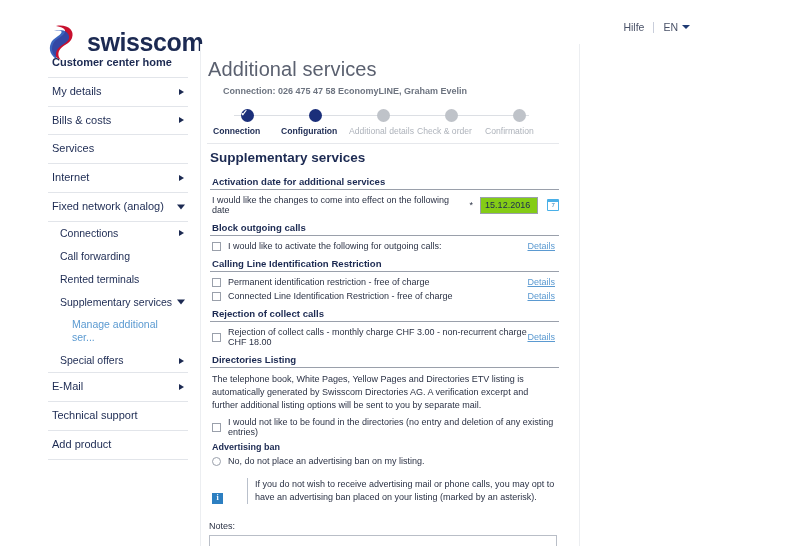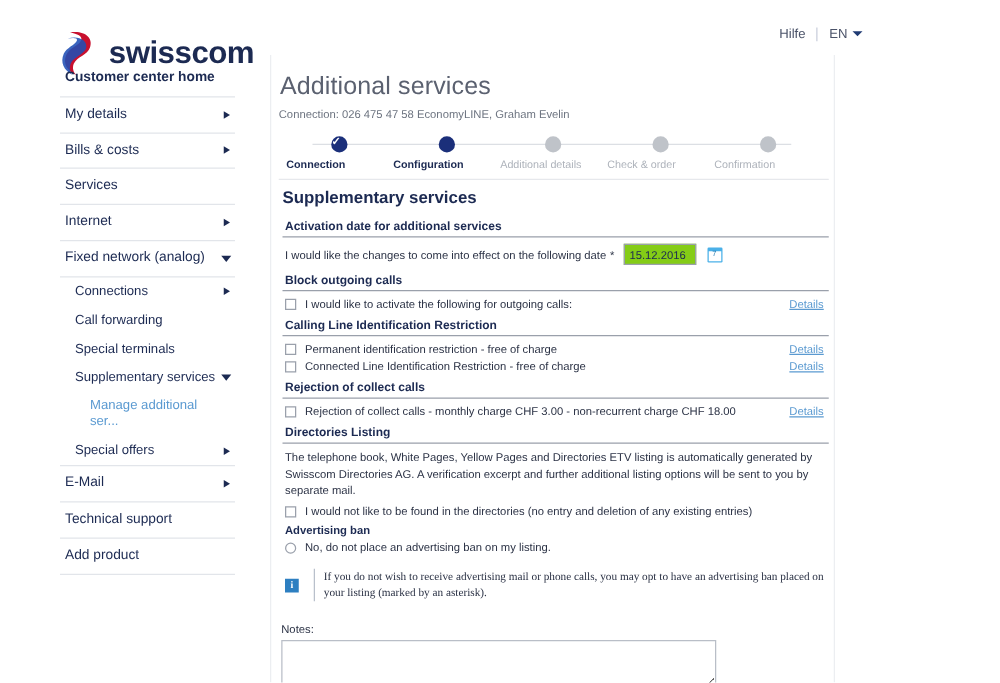--- a/index.html
+++ b/index.html
@@ -37,25 +37,25 @@
   .nav-item.sub2 { padding-left:24px; border-bottom:none; font-size:10.5px; color:#5b9ad1;
                    padding-top:4px; padding-bottom:5px; }
   .arrow-right { position:absolute; right:4px; top:50%; transform:translateY(-50%);
                  width:0;height:0;border-top:3.5px solid transparent;border-bottom:3.5px solid transparent;
                  border-left:5px solid #1c2a52; }
   .arrow-down { position:absolute; right:3px; top:50%; transform:translateY(-50%);
                 width:0;height:0;border-left:4px solid transparent;border-right:4px solid transparent;
                 border-top:5px solid #1c2a52; }
 
   
-  .content { position:absolute; left:216px; top:44px; width:452px; height:502px;
+  .content { position:absolute; left:200px; top:44px; width:380px; height:502px;
              border-left:1px solid #eceef1; border-right:1px solid #eceef1; background:#fff;
-             padding: 10px 4px 0 6px; }
+             padding: 10px 20px 0 6px; }
   .page-title { font-size:20px; color:#5b6170; font-weight:normal; margin:4px 0 5px 1px; letter-spacing:0.1px;}
-  .connection-line { font-size:9px; color:#6d7480; margin:0 0 6px 0; }
+  .connection-line { font-size:9px; color:#6d7480; margin:0 0 6px 16px;font-weight:bold; }
 
   
   .stepper { position:relative; height:42px; margin:0 0 2px 0; border-bottom:1px solid #e6e8ec;}
   .step-track { position:absolute; left:27px; right:30px; top:13px; height:1px; background:#dcdfe4; }
   .steps { position:relative; display:flex; justify-content:space-between; padding:0 6px; }
   .step { width:90px; text-align:left; position:relative; }
   .dot { width:13px; height:13px; border-radius:50%; margin:7px auto 4px; background:#bfc3c9; position:relative; }
   .dot.done { background:#1b2f7a; }
   .dot.active { background:#1b2f7a; }
   .dot.done::after { content:"✓"; position:absolute; left:0; right:0; top:-2px;
@@ -81,21 +81,21 @@
   .date-input { width:58px; height:17px; border:1px solid #9aa0ab; background:#84cc16;
                 font-size:9px; color:#1c2a52; padding:0 4px; font-family:"Liberation Sans", sans-serif;
                 margin-left:7px; }
   .cal-icon { width:12px; height:12px; margin-left:9px; background:#4ab0e8; border-radius:1px;
               position:relative; cursor:pointer; }
   .cal-icon::before{content:"";position:absolute;left:1px;right:1px;top:3px;bottom:1px;background:#fff;}
   .cal-icon::after{content:"7";position:absolute;left:0;right:0;top:2px;font-size:6px;color:#2a7fb5;
                    text-align:center;line-height:9px;}
   .para { font-size:9px; color:#2b3245; line-height:1.42; padding:2px 6px 4px 2px; }
   .sub-head { font-size:9px; font-weight:bold; color:#1c2a52; padding:3px 0 2px 2px; }
-  .info-box { display:flex; align-items:center; gap:12px; margin:10px 0 0 2px; padding-left:0;font-family:Liberation Serif, serif; }
+  .info-box { display:flex; align-items:flex-end; gap:24px; margin:10px 0 0 2px; padding-left:0; }
   .info-icon { width:11px; height:11px; background:#2d7fc1; flex:none; position:relative; margin-top:1px;}
   .info-icon::after{content:"i";position:absolute;left:0;right:0;top:-1px;text-align:center;
                     font-size:8px;font-weight:bold;color:#fff;line-height:12px;font-family:"Liberation Serif",serif;}
   .info-text { font-size:9px; color:#2b3245; line-height:1.42; border-left:1px solid #b9c0cb; padding-left:7px;}
   .notes-label { font-size:9px; color:#2b3245; margin:17px 0 4px 2px; }
   .notes-box { width:348px; height:40px; border:1px solid #b9bec7; background:#fff; margin-left:2px;}
 </style>
 </head>
 <body>
 
@@ -123,21 +123,21 @@
 
   <nav class="sidebar" id="sidebar">
       <div class="nav-item home"><span>Customer center home</span></div>
       <div class="nav-item"><span>My details</span><span class="arrow-right"></span></div>
       <div class="nav-item"><span>Bills &amp; costs</span><span class="arrow-right"></span></div>
       <div class="nav-item"><span>Services</span></div>
       <div class="nav-item"><span>Internet</span><span class="arrow-right"></span></div>
       <div class="nav-item"><span>Fixed network (analog)</span><span class="arrow-down"></span></div>
       <div class="nav-item sub"><span>Connections</span><span class="arrow-right"></span></div>
       <div class="nav-item sub"><span>Call forwarding</span></div>
-      <div class="nav-item sub"><span>Special terminals</span></div>
+      <div class="nav-item sub"><span>Rented terminals</span></div>
       <div class="nav-item sub"><span>Supplementary services</span><span class="arrow-down"></span></div>
       <div class="nav-item sub2"><span>Manage additional ser...</span></div>
       <div class="nav-item sub last-sub"><span>Special offers</span><span class="arrow-right"></span></div>
       <div class="nav-item"><span>E-Mail</span><span class="arrow-right"></span></div>
       <div class="nav-item"><span>Technical support</span></div>
       <div class="nav-item"><span>Add product</span></div>
     </nav>
 
   <div class="content">
 

